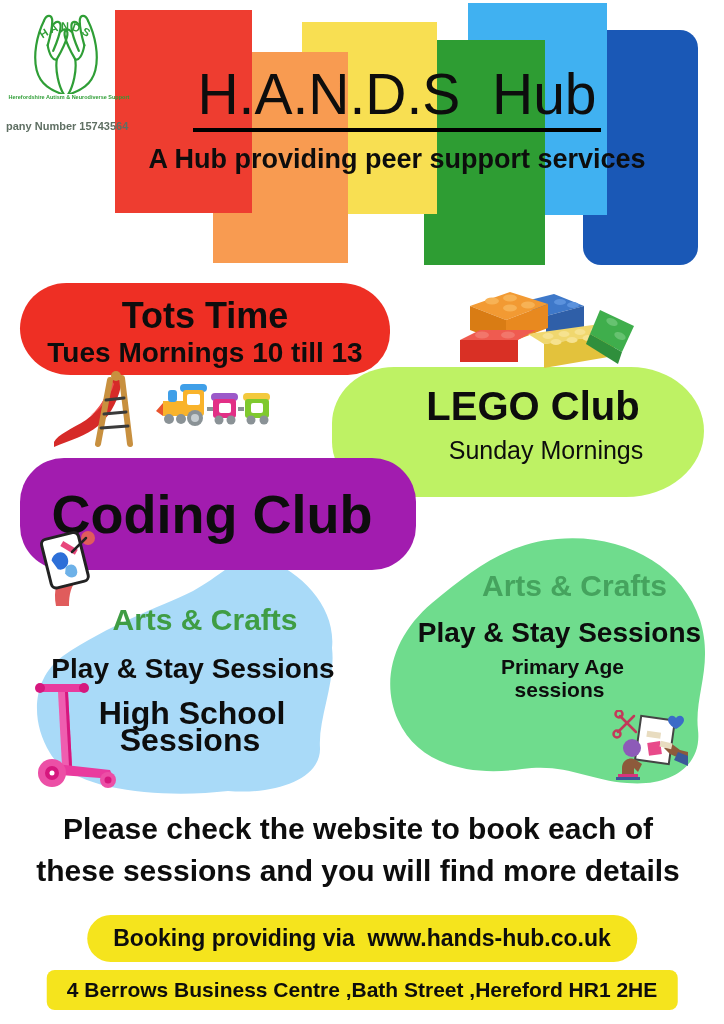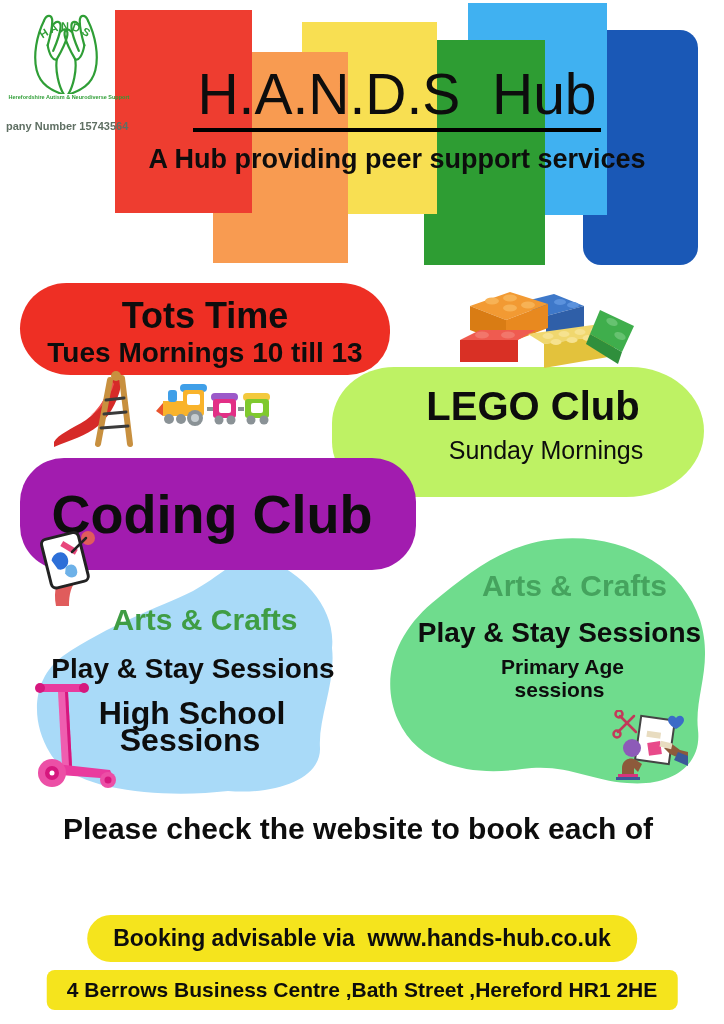--- a/index.html
+++ b/index.html
@@ -246,17 +246,18 @@
     <path d="M68,8 C71,4 76,6 76,10 C76,14 70,18 68,19 C66,18 60,14 60,10 C60,6 65,4 68,8 Z" fill="#3b6bc7"></path>
     <path d="M14,70 L14,58 C14,50 22,46 28,50 L34,54 L30,62 L26,58 L26,70 Z" fill="#8d5a3b"></path>
     <rect x="10" y="64" width="20" height="4" fill="#d6357e"></rect>
     <rect x="8" y="67" width="24" height="6" fill="#3b5998"></rect>
     <path d="M80,52 L62,44 L56,38 L64,34 L72,40 L80,42 Z" fill="#8d5a3b"></path>
     <rect x="52" y="32" width="12" height="6" fill="#e8dcc0" transform="rotate(14 58 35)"></rect>
     <path d="M80,56 L66,50 L70,42 L80,46 Z" fill="#3b5998"></path>
   </svg>
 
   <div class="abs footer-msg" style="top:812px;">Please check the website to book each of</div>
-
-  <div class="abs pill booking">Booking advisable via  www.hands-hub.co.uk</div>
+  <div class="abs footer-msg" style="top:854px;">these sessions and you will find more details</div>
+
+  <div class="abs pill booking">Booking providing via  www.hands-hub.co.uk</div>
   <div class="abs pill address">4 Berrows Business Centre ,Bath Street ,Hereford HR1 2HE</div>
 
 </div>
 
 </body></html>

